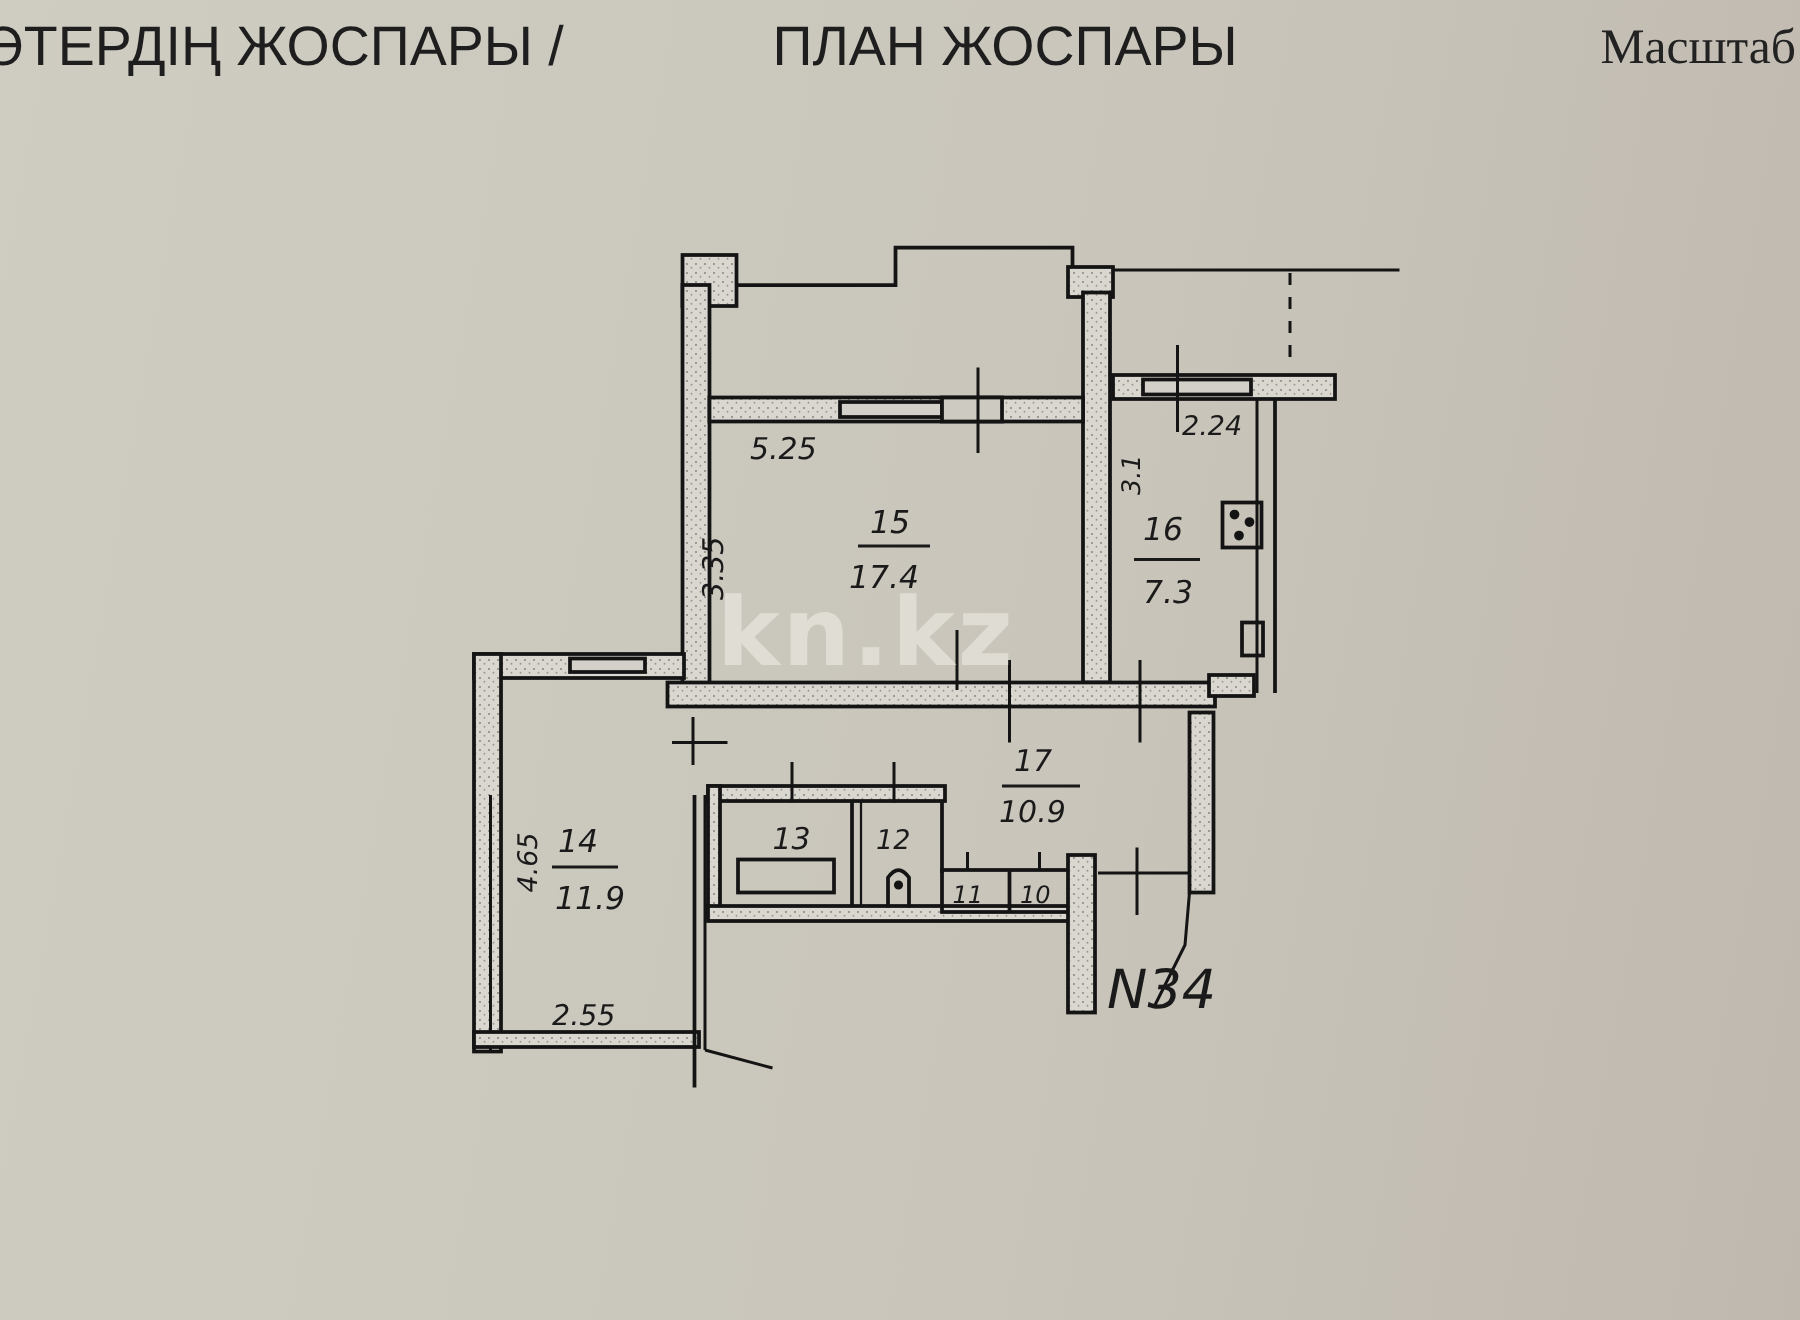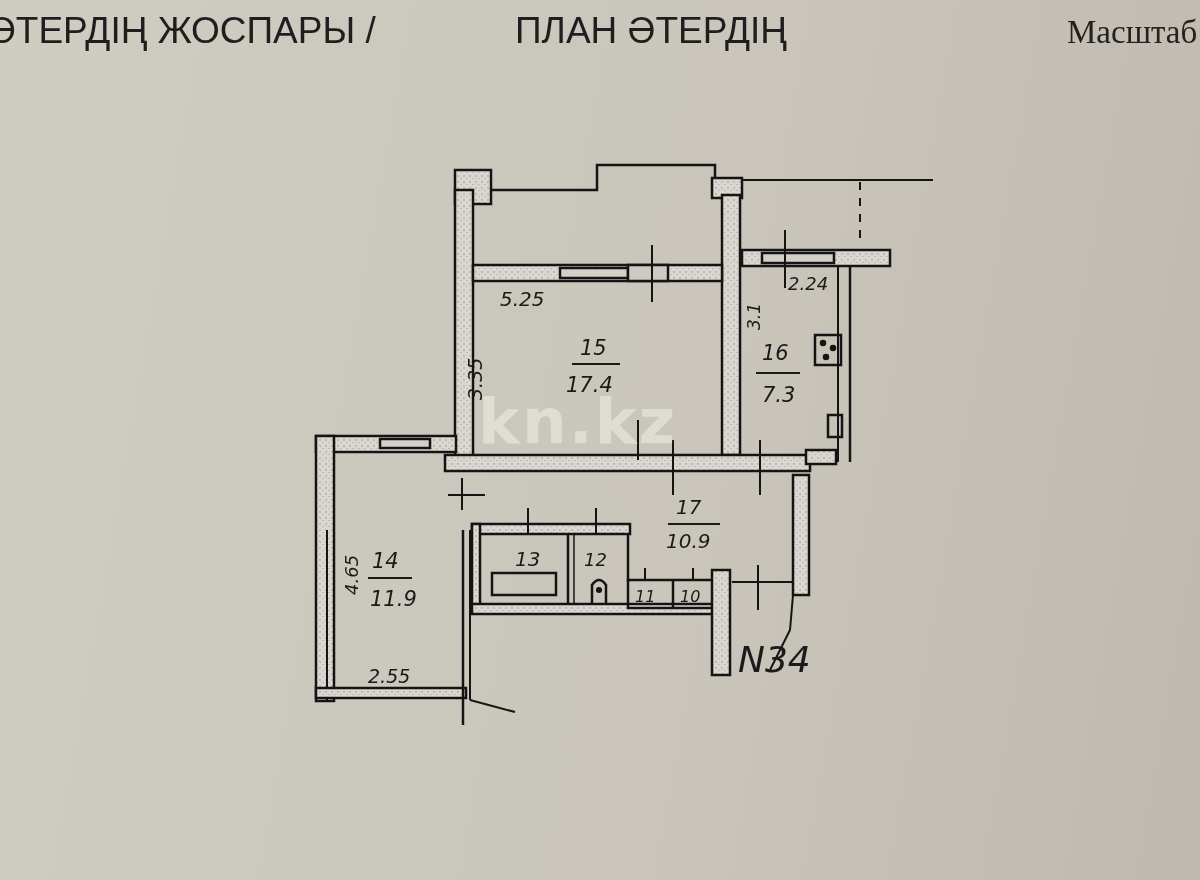--- a/index.html
+++ b/index.html
@@ -31,21 +31,21 @@
       position: absolute; left: 478px; top: 385px;
       font-family: "DejaVu Sans", sans-serif; font-size: 63px; font-weight: bold;
       color: rgba(240,238,232,0.55); letter-spacing: 2px; white-space: nowrap;
     }
   </style>
 </head>
 <body>
 
 <div class="header">
   <span class="title-kz">ӘТЕРДІҢ ЖОСПАРЫ /</span>
-  <span class="title-ru">ПЛАН ӘТЕРДІҢ</span>
+  <span class="title-ru">ПЛАН ЖОСПАРЫ</span>
   <span class="scale-label">Масштаб</span>
 </div>
 
 <svg class="plan" viewBox="0 0 1200 880" xmlns="http://www.w3.org/2000/svg">
   <defs>
     <pattern id="wallpat" width="6" height="6" patternUnits="userSpaceOnUse">
       <rect width="6" height="6" fill="#d9d7cf"></rect>
       <circle cx="2" cy="2" r="0.7" fill="#8d8a82"></circle>
       <circle cx="5" cy="4.5" r="0.6" fill="#9a978f"></circle>
     </pattern>

